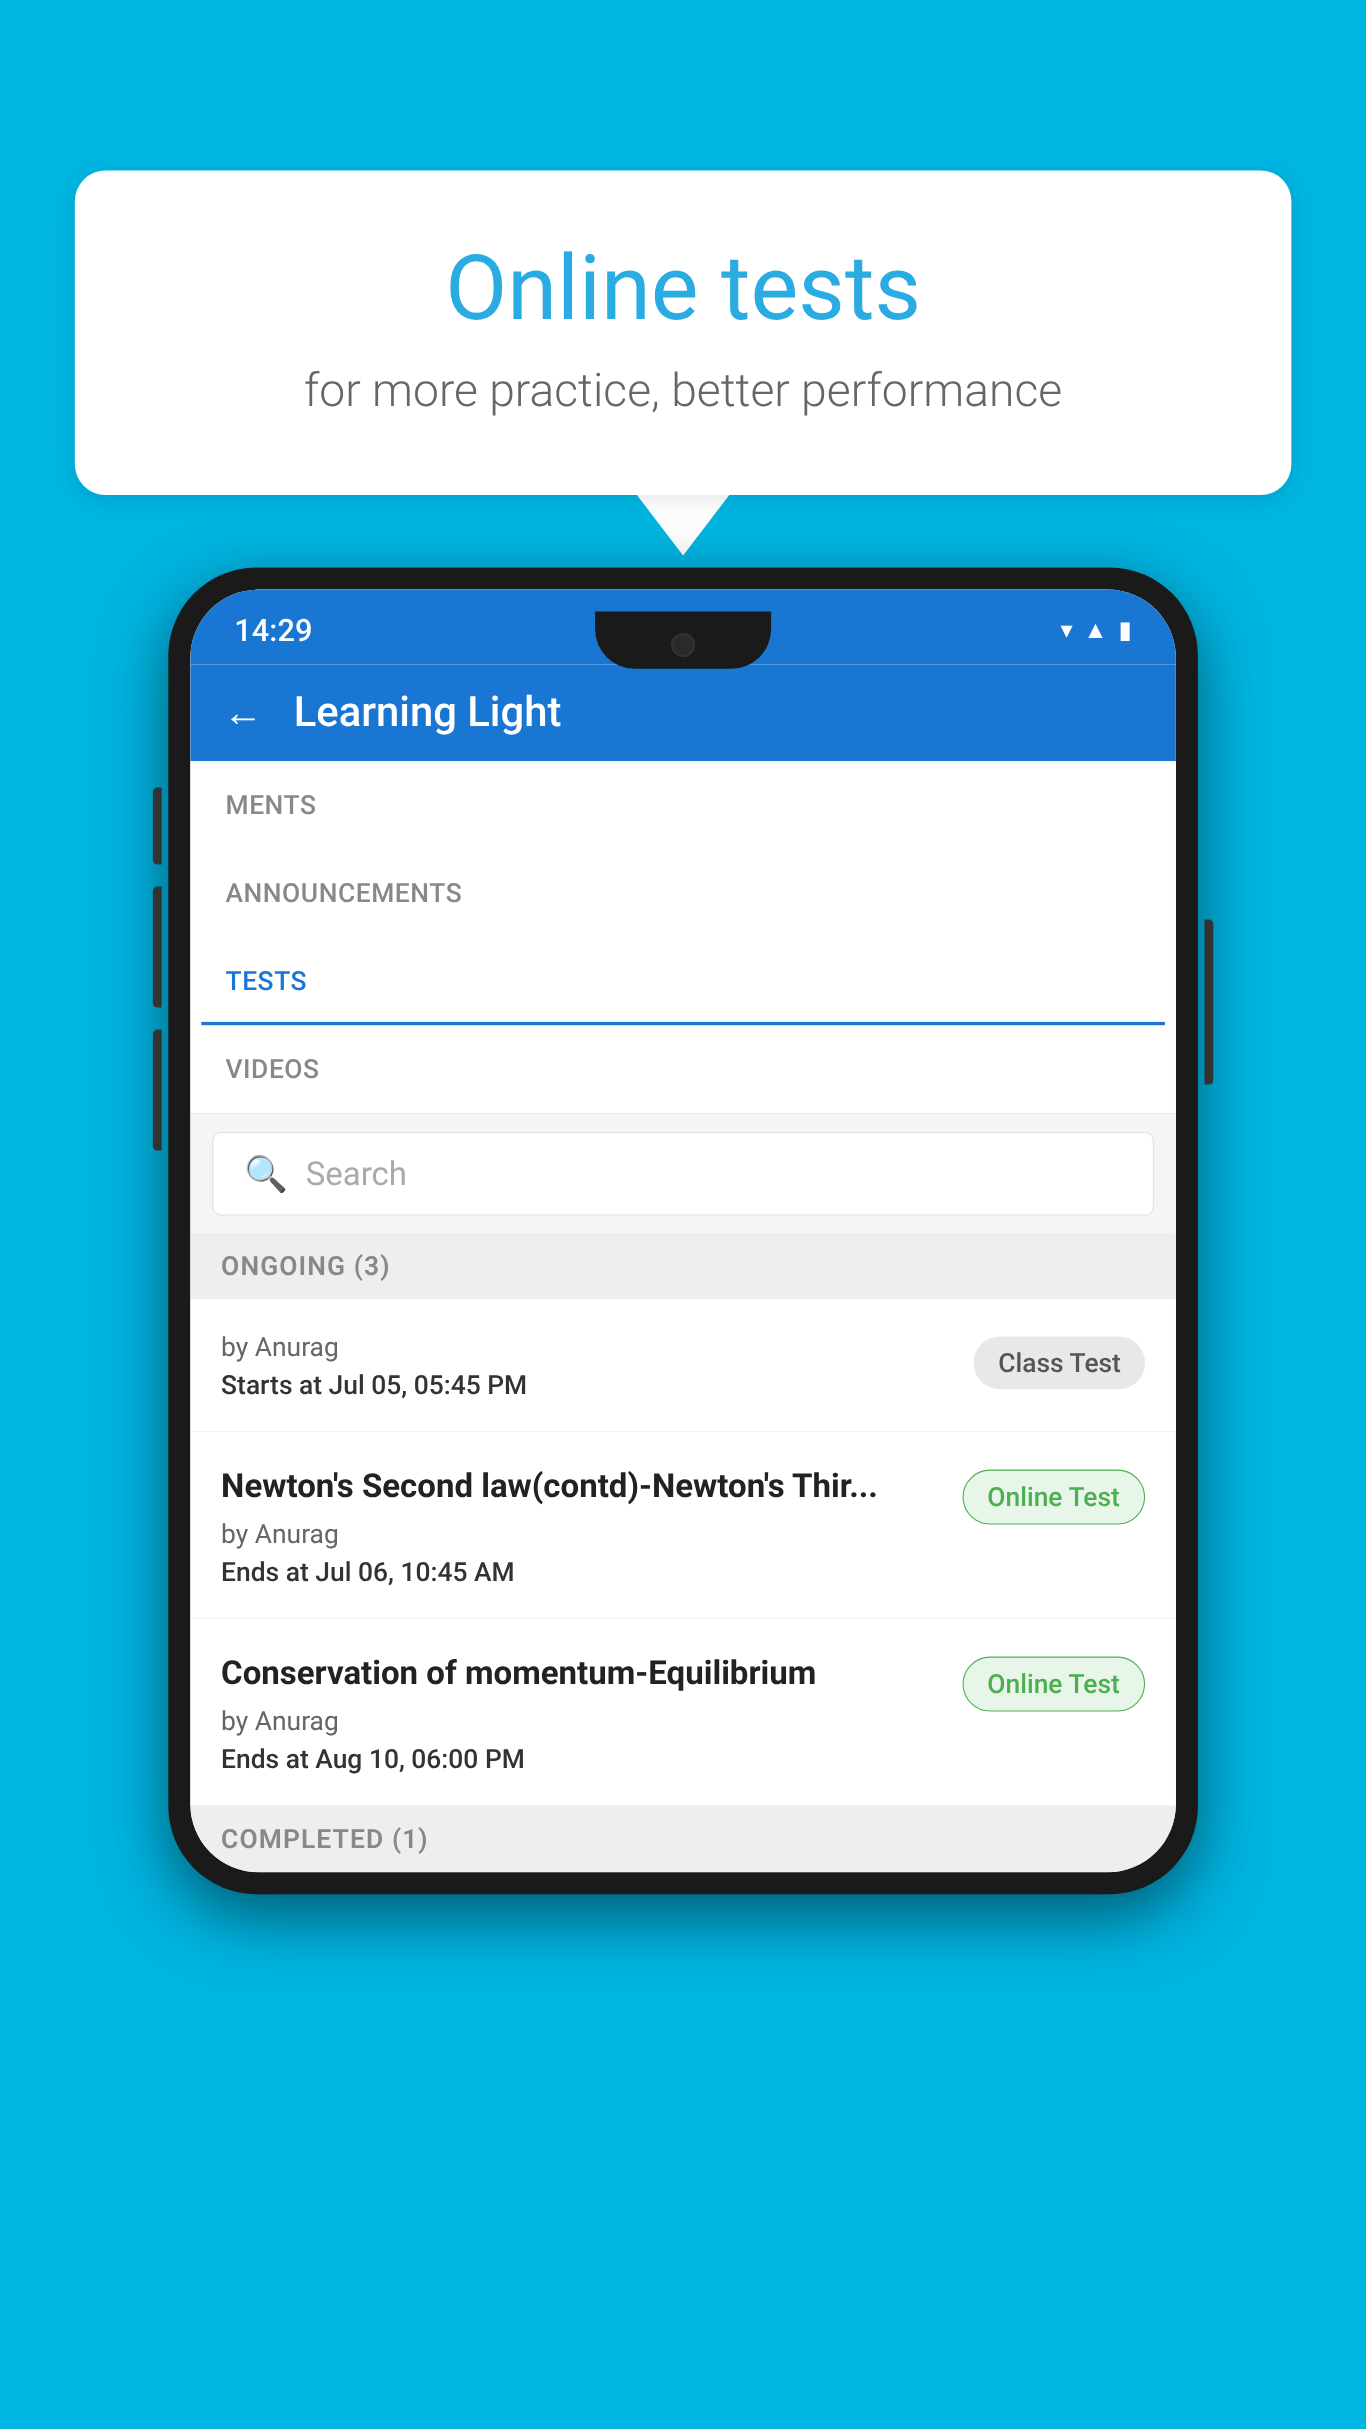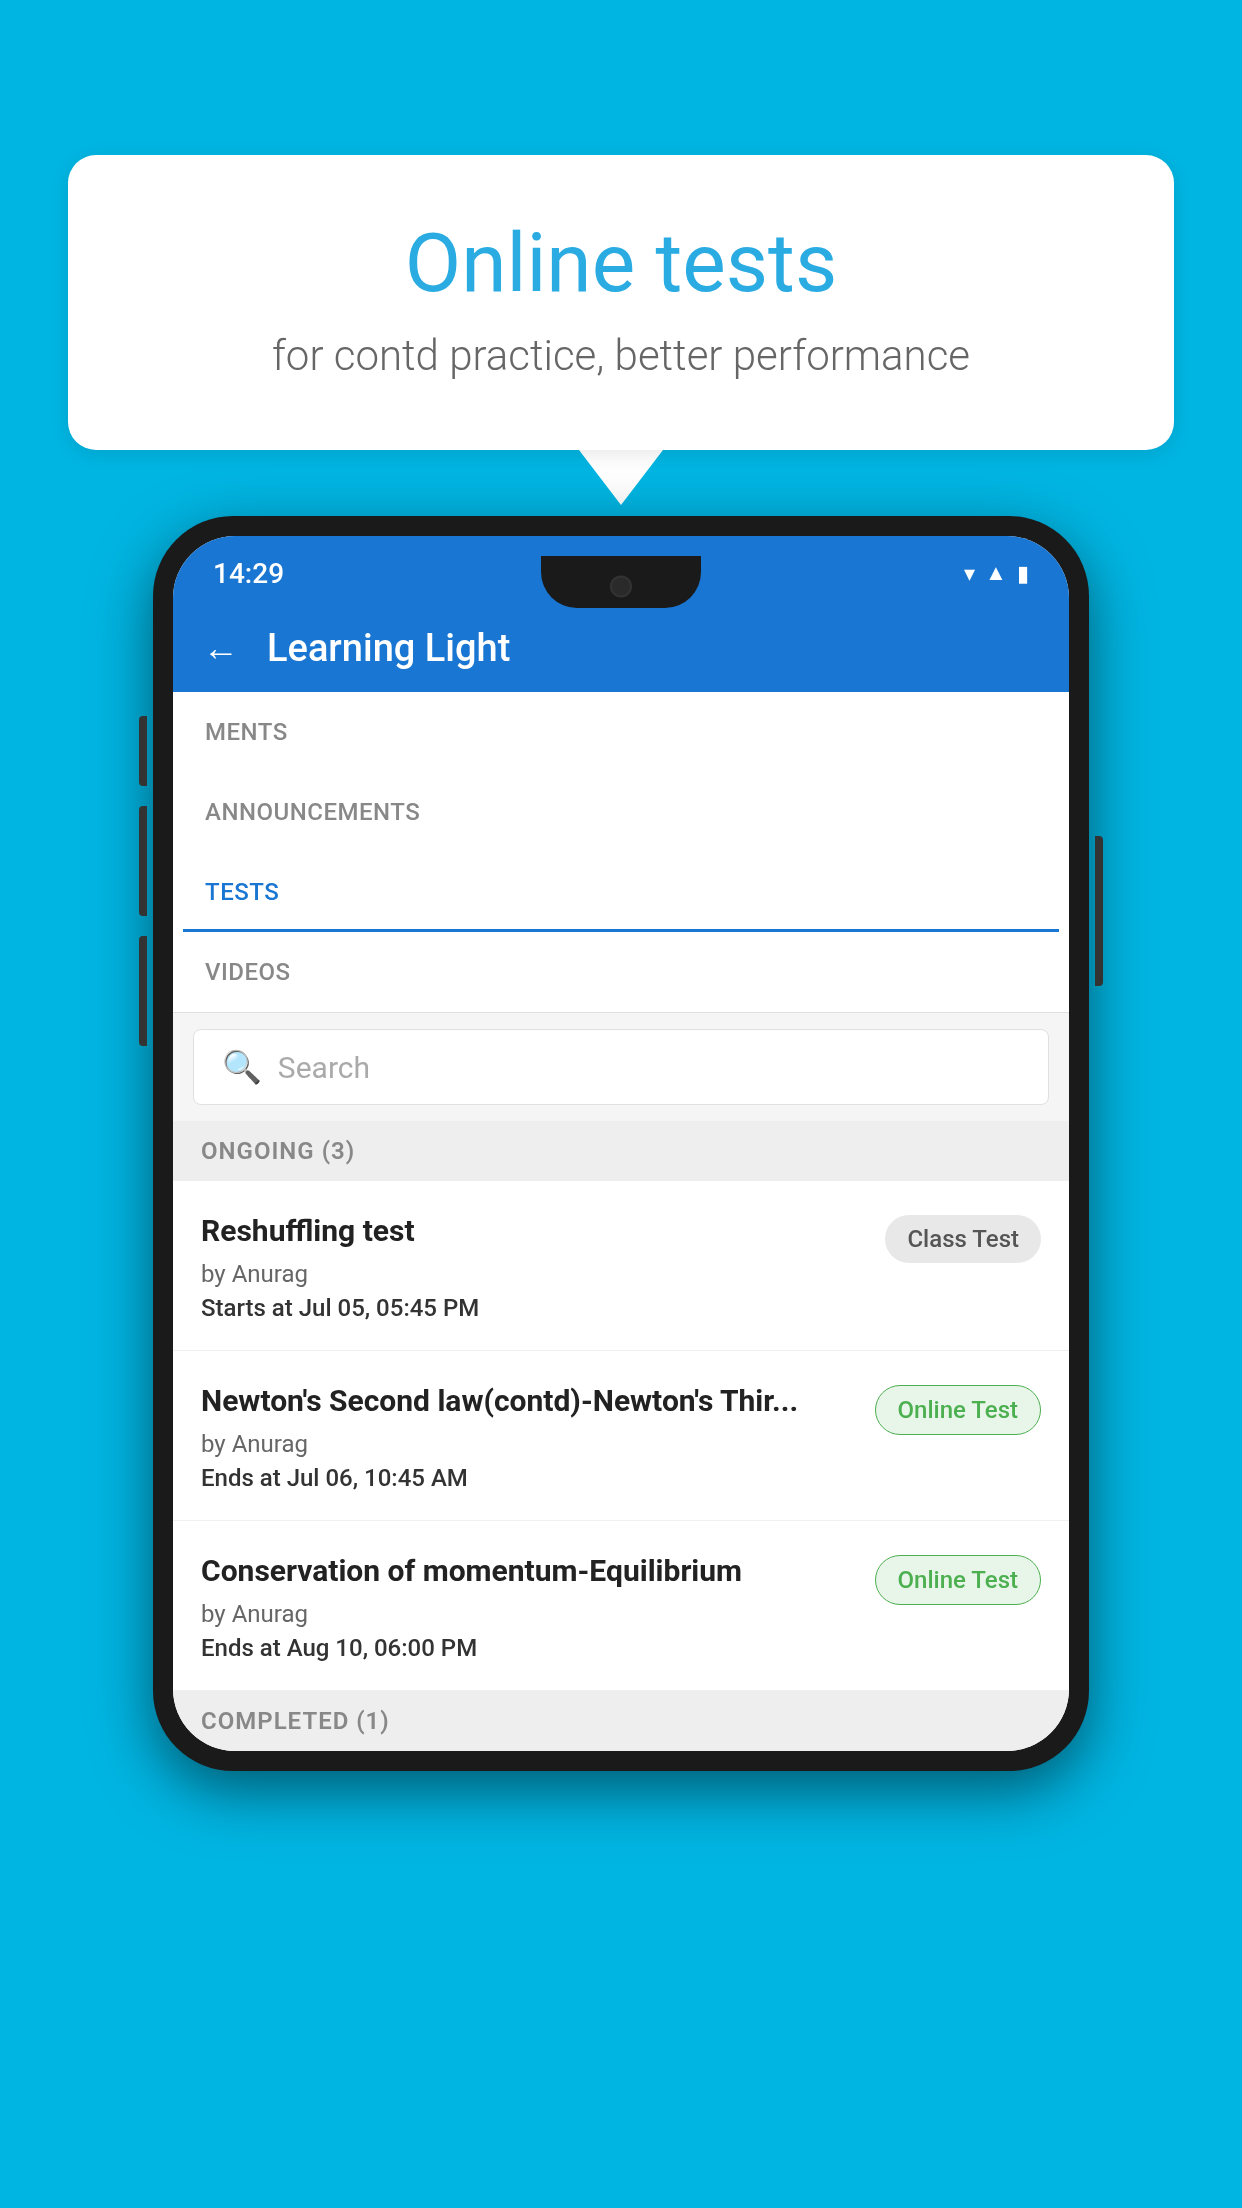--- a/index.html
+++ b/index.html
@@ -343,21 +343,21 @@
       background: #333;
       border-radius: 0 4px 4px 0;
     }
   </style>
 </head>
 <body>
 
 <div class="speech-bubble-container">
   <div class="speech-bubble">
     <div class="speech-bubble-title">Online tests</div>
-    <div class="speech-bubble-subtitle">for contd practice, better performance</div>
+    <div class="speech-bubble-subtitle">for more practice, better performance</div>
   </div>
   <div class="speech-bubble-arrow"></div>
 </div>
 
 <div class="phone-container">
   <div class="phone-outer">
 
     <div class="phone-button-left-top"></div>
     <div class="phone-button-left-mid"></div>
     <div class="phone-button-left-bot"></div>
@@ -404,21 +404,20 @@
           <span class="search-placeholder">Search</span>
         </div>
       </div>
 
       <div class="section-header">
         <span class="section-label">ONGOING (3)</span>
       </div>
 
       <div class="test-item">
         <div class="test-info">
-          <div class="test-name">Reshuffling test</div>
           <div class="test-author">by Anurag</div>
           <div class="test-date">
             <span>Starts at</span>&nbsp;<span>Jul 05, 05:45 PM</span>
           </div>
         </div>
         <span class="badge badge-class">Class Test</span>
       </div>
 
       <div class="test-item">
         <div class="test-info">

